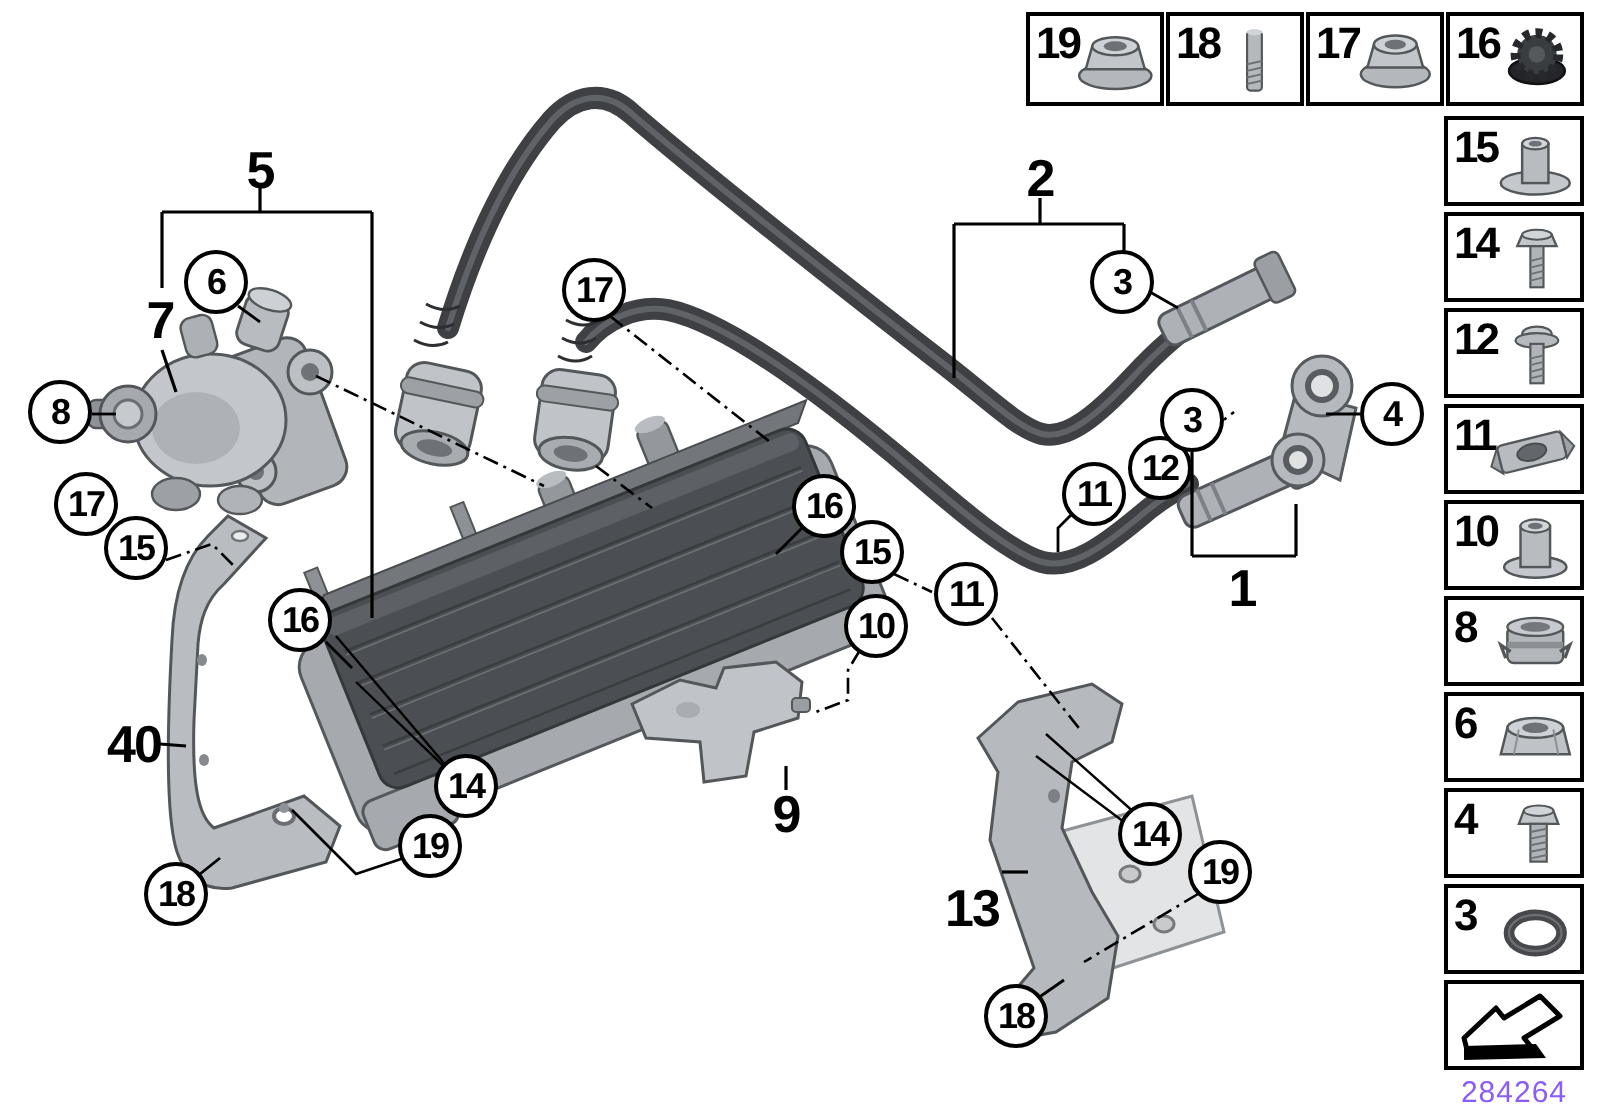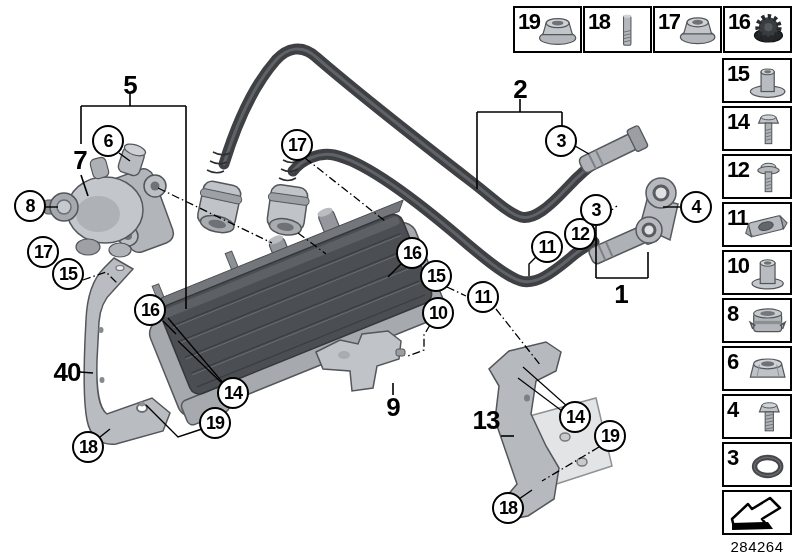--- a/index.html
+++ b/index.html
@@ -10,21 +10,21 @@
   .co{position:absolute;width:32px;height:32px;box-sizing:border-box;border:2.5px solid #000;
       border-radius:50%;background:#fff;display:flex;align-items:center;justify-content:center;
       font-size:18px;font-weight:bold;letter-spacing:-1px;color:#000;z-index:5;}
   
   .lb{position:absolute;width:44px;text-align:center;font-size:26px;font-weight:bold;
       color:#000;letter-spacing:-1px;z-index:5;}
   
   .pbox{position:absolute;box-sizing:border-box;border:2px solid #000;background:#fff;z-index:6;}
   .pnum{position:absolute;left:3px;top:1px;font-size:22px;font-weight:bold;letter-spacing:-1.5px;color:#000;}
   .picon{position:absolute;right:1px;top:2px;}
-  .code{position:absolute;font-size:15px;color:#000000;letter-spacing:0.5px;z-index:6;}
+  .code{position:absolute;font-size:15px;color:#8b5cf6;letter-spacing:0.5px;z-index:6;}
 </style>
 </head>
 <body>
 
 <div id="stage">
 
 <svg id="art" width="800" height="560" viewBox="0 0 800 560">
 
   <g>
     <g transform="rotate(-20 140 210)">
@@ -235,21 +235,21 @@
 <div class="co" style="left:680px;top:191px">4</div>
 <div class="co" style="left:559px;top:401px">14</div>
 <div class="co" style="left:594px;top:420px">19</div>
 <div class="co" style="left:492px;top:492px">18</div>
 
 <div class="lb" style="left:108px;top:70px">5</div>
 <div class="lb" style="left:58px;top:145px">7</div>
 <div class="lb" style="left:498px;top:74px">2</div>
 <div class="lb" style="left:599px;top:279px">1</div>
 <div class="lb" style="left:371px;top:392px">9</div>
-<div class="lb" style="left:464px;top:405px">13</div>
+<div class="lb" style="left:464px;top:439px">13</div>
 <div class="lb" style="left:45px;top:357px">40</div>
 
 <div class="pbox" style="left:513px;top:6px;width:69px;height:47px">
   <span class="pnum">19</span>
   <svg class="picon" width="46" height="41" viewBox="0 0 56 44">
     <ellipse cx="30" cy="31" rx="22" ry="8" fill="#b4b8bc" stroke="#54575a" stroke-width="1.5"></ellipse>
     <polygon points="16,13 44,13 48,27 12,27" fill="#c2c6ca" stroke="#54575a" stroke-width="1.5"></polygon>
     <ellipse cx="30" cy="13" rx="14" ry="5.5" fill="#ced2d6" stroke="#54575a" stroke-width="1.5"></ellipse>
     <ellipse cx="30" cy="13" rx="7" ry="3" fill="#6e7276"></ellipse>
   </svg>

